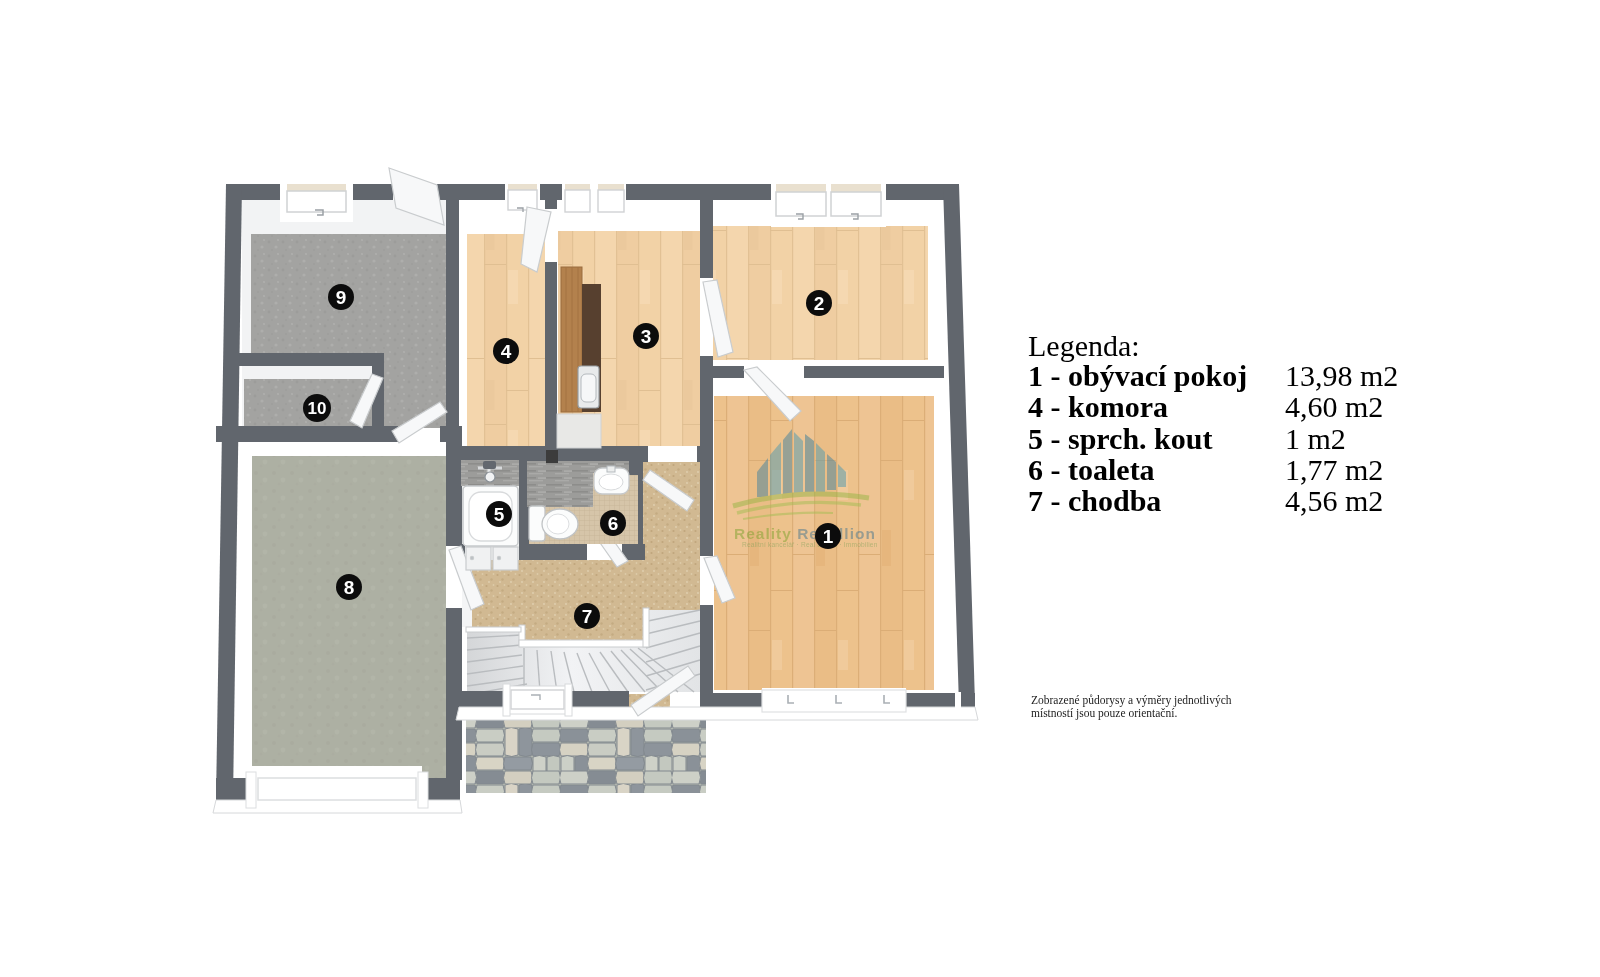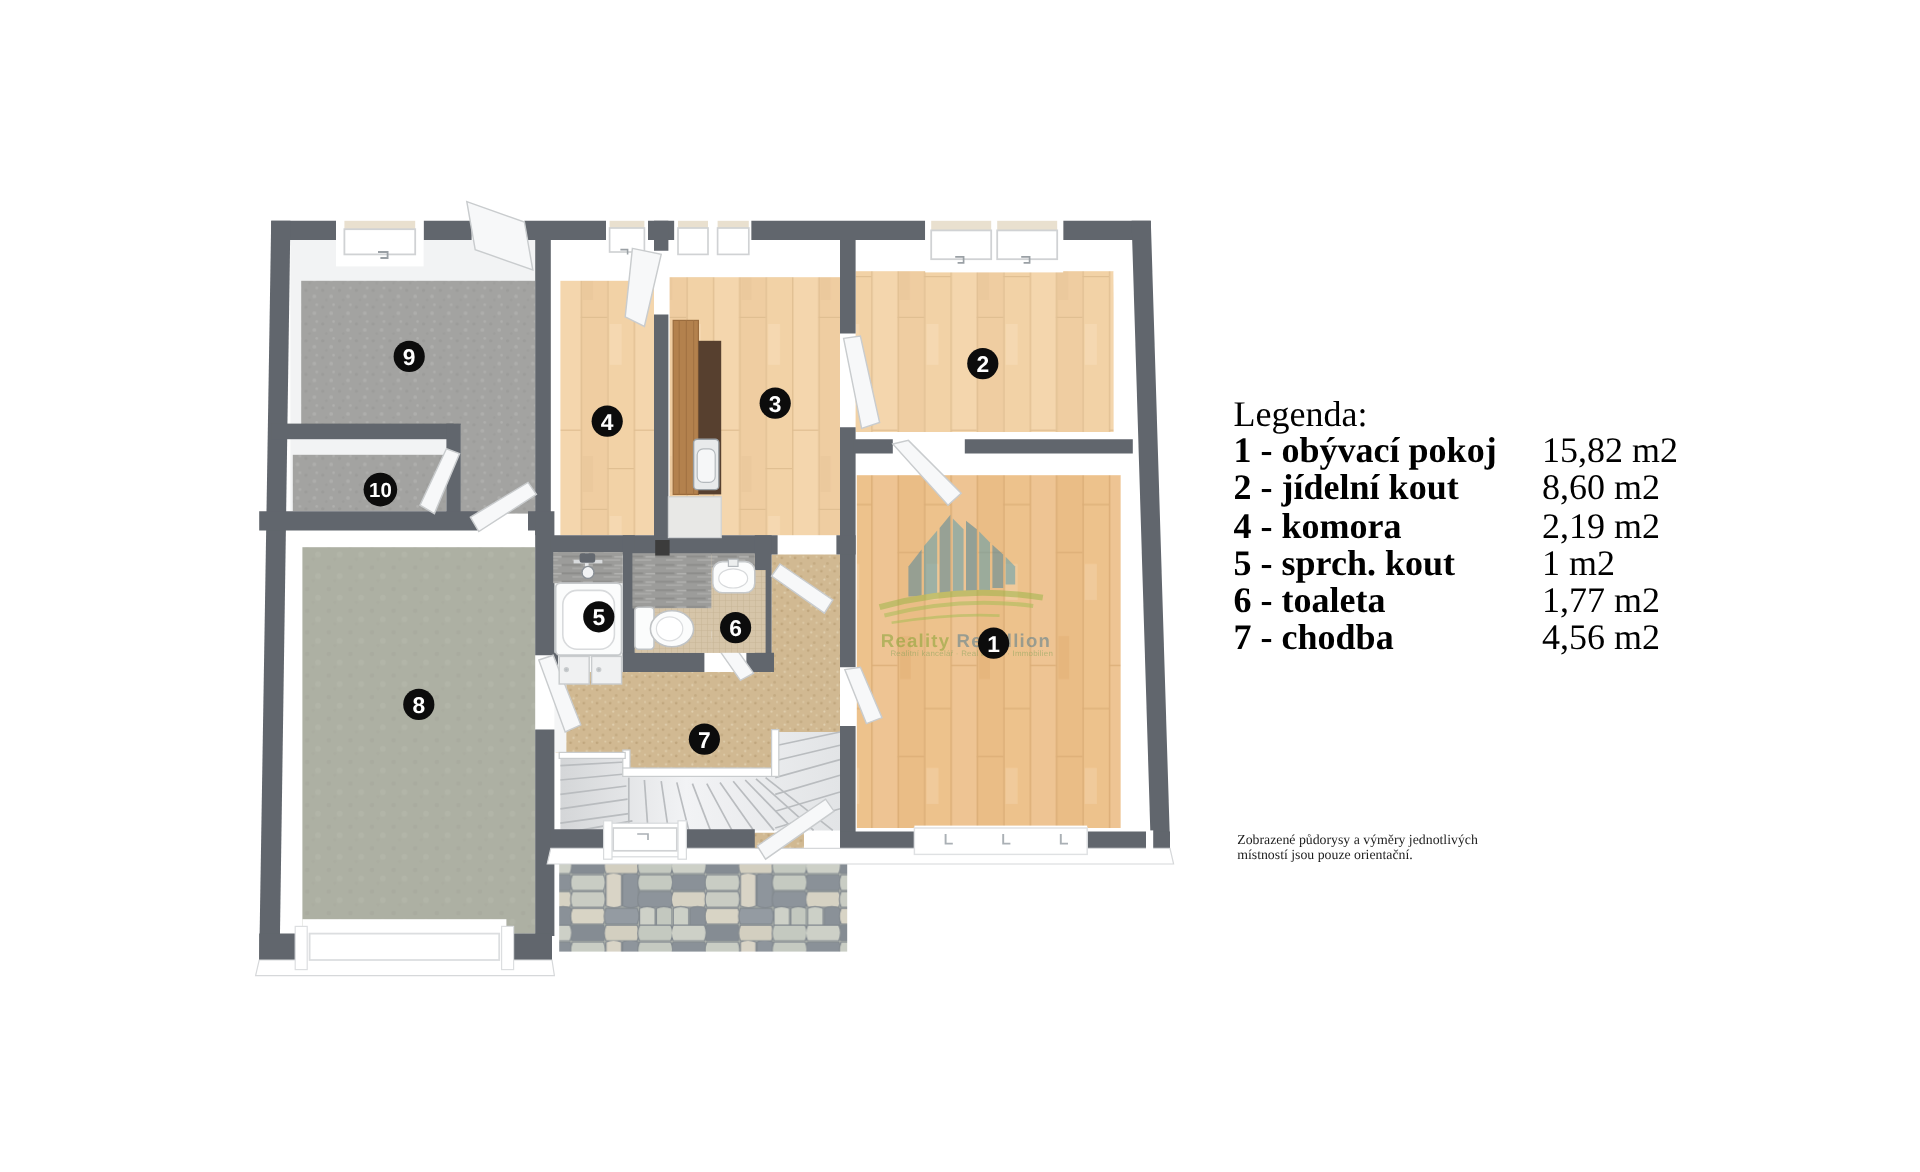--- a/index.html
+++ b/index.html
@@ -411,22 +411,21 @@
 <circle cx="341" cy="297" r="13" fill="#0c0c0c"></circle>
 <text x="341" y="304" font-size="19" fill="#ffffff">9</text>
 
 <circle cx="317" cy="408" r="14" fill="#0c0c0c"></circle>
 <text x="317" y="414" font-size="17" fill="#ffffff">10</text>
 </g>
 </svg>
 
 <div class="legend">
 <h1>Legenda:</h1>
-<div class="lrow"><b>1 - obývací pokoj</b><span>15,82 m2</span></div>
-<div class="lrow"><b>2 - jídelní kout</b><span>8,60 m2</span></div>
-<div class="lrow"><b>4 - komora</b><span>2,19 m2</span></div>
+<div class="lrow"><b>1 - obývací pokoj</b><span>13,98 m2</span></div>
+<div class="lrow"><b>4 - komora</b><span>4,60 m2</span></div>
 <div class="lrow"><b>5 - sprch. kout</b><span>1 m2</span></div>
 <div class="lrow"><b>6 - toaleta</b><span>1,77 m2</span></div>
 <div class="lrow"><b>7 - chodba</b><span>4,56 m2</span></div>
 </div>
 
 <div class="disc">Zobrazené půdorysy a výměry jednotlivých<br>místností jsou pouze orientační.</div>
 </div>
 
 </body></html>

